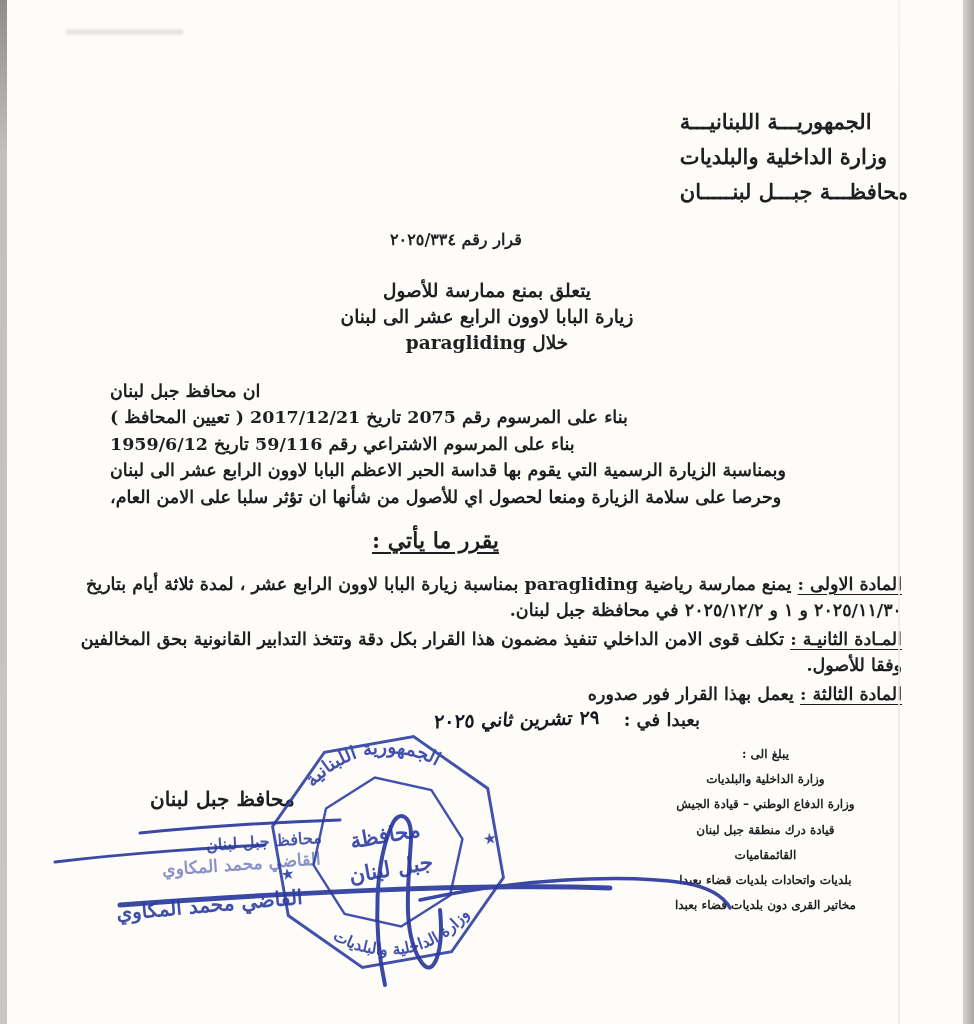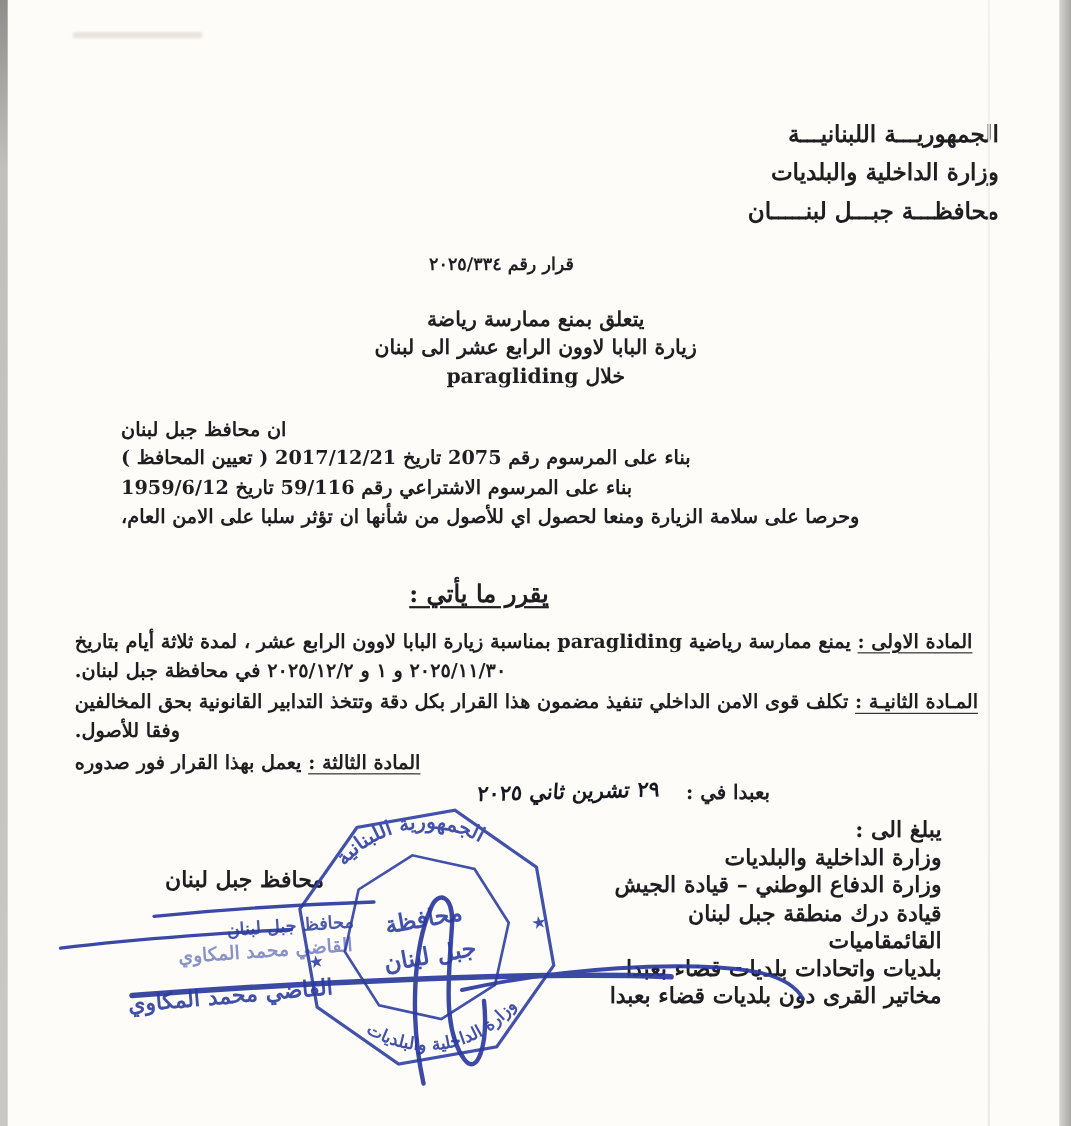--- a/index.html
+++ b/index.html
@@ -16,54 +16,54 @@
   .edge-left{position:absolute;left:0;top:0;width:7px;height:1024px;
     background:linear-gradient(to bottom,#8f8d8b,#c2c0bd 15%,#cac8c5);z-index:40;}
   .edge-right{position:absolute;right:0;top:0;width:11px;height:1024px;
     background:linear-gradient(to left,#a9a7a4,#d6d4d1);z-index:40;}
   .fold-line{position:absolute;left:898px;top:0;width:2px;height:1024px;
     background:linear-gradient(to bottom,#f1efeb,#e9e7e3);opacity:.85;z-index:1;}
   .smudge{position:absolute;left:66px;top:29px;width:118px;height:6px;
     background:#d9d3c9;opacity:.55;border-radius:3px;filter:blur(1px);z-index:1;}
 
   .letterhead{
-    position:absolute;top:104px;right:66px;text-align:right;
+    position:absolute;top:104px;right:66px;text-align:left;
     font-size:21px;font-weight:bold;line-height:35px;letter-spacing:.2px;
   }
   .decision-no{
     position:absolute;top:230px;left:390px;
     font-size:16px;font-weight:bold;direction:rtl;
   }
   .subject{
     position:absolute;top:278px;left:282px;width:410px;text-align:center;
     font-size:18.5px;font-weight:bold;line-height:26px;
   }
   .preamble{
     position:absolute;top:378px;right:64px;width:800px;
     font-size:17.5px;font-weight:bold;line-height:26.4px;text-align:left;
   }
   .decree-heading{
     position:absolute;top:527px;left:372px;
     font-size:22px;font-weight:bold;text-decoration:underline;
     text-underline-offset:4px;
   }
   .articles{
-    position:absolute;top:571px;right:54px;width:852px;
-    font-size:17.5px;line-height:26.4px;text-align:left;font-weight:600;
+    position:absolute;top:571px;right:72px;width:852px;
+    font-size:17.5px;line-height:26.4px;text-align:right;font-weight:600;
   }
   .article{margin:0 0 2px 0;}
   .article-label{font-weight:bold;text-decoration:underline;text-underline-offset:4px;}
   .dateline{position:absolute;top:708px;right:274px;font-size:18px;font-weight:bold;}
   .dl-date{
     display:inline-block;margin-right:18px;font-size:19px;
     transform:rotate(-1.5deg) skewX(-6deg);letter-spacing:-.5px;color:#17181f;
   }
   .distribution{
-    position:absolute;top:742px;right:118px;text-align:right;
-    font-size:20px;font-weight:600;line-height:25.2px;
+    position:absolute;top:742px;right:118px;text-align:center;
+    font-size:12px;font-weight:600;line-height:25.2px;
   }
   .printed-title{
     position:absolute;top:787px;left:150px;font-size:20px;font-weight:bold;
   }
   .ink{position:absolute;color:#2c3da0;white-space:nowrap;z-index:3;}
   .ink-title{top:832px;left:206px;font-size:16px;font-weight:bold;
     transform:rotate(-4deg);opacity:.85;}
   .ink-name-faint{top:854px;left:162px;font-size:17px;font-weight:bold;
     transform:rotate(-4deg);opacity:.55;}
   .ink-name{top:893px;left:116px;font-size:20px;font-weight:bold;
@@ -82,29 +82,30 @@
 
   <header class="letterhead">
     <div>الجمهوريـــة اللبنانيـــة</div>
     <div>وزارة الداخلية والبلديات</div>
     <div>محافظـــة جبـــل لبنـــــان</div>
   </header>
 
   <div class="decision-no">قرار رقم  ٢٠٢٥/٣٣٤</div>
 
   <div class="subject">
-    <div>يتعلق بمنع ممارسة  رياضة</div>
+    <div>يتعلق بمنع ممارسة  للأصول</div>
     <div>زيارة البابا لاوون الرابع عشر الى لبنان</div>
     <div>خلال paragliding</div>
   </div>
 
   <div class="preamble">
     <div>ان محافظ جبل لبنان</div>
     <div>بناء على المرسوم رقم 2075 تاريخ 2017/12/21 ( تعيين المحافظ )</div>
     <div>بناء على المرسوم الاشتراعي رقم 59/116 تاريخ 1959/6/12</div>
+    <div>وبمناسبة الزيارة الرسمية التي يقوم بها قداسة الحبر الاعظم البابا لاوون الرابع عشر الى لبنان</div>
     <div>وحرصا على سلامة  الزيارة ومنعا لحصول اي للأصول من شأنها ان تؤثر سلبا على الامن العام،</div>
   </div>
 
   <div class="decree-heading">يقرر ما يأتي :</div>
 
   <div class="articles">
     <p class="article">
       <span class="article-label">المادة الاولى :</span>
       <span class="article-text">يمنع ممارسة رياضية paragliding  بمناسبة زيارة البابا لاوون الرابع عشر ، لمدة ثلاثة أيام بتاريخ ٢٠٢٥/١١/٣٠ و ١ و ٢٠٢٥/١٢/٢ في محافظة جبل لبنان.</span>
     </p>

